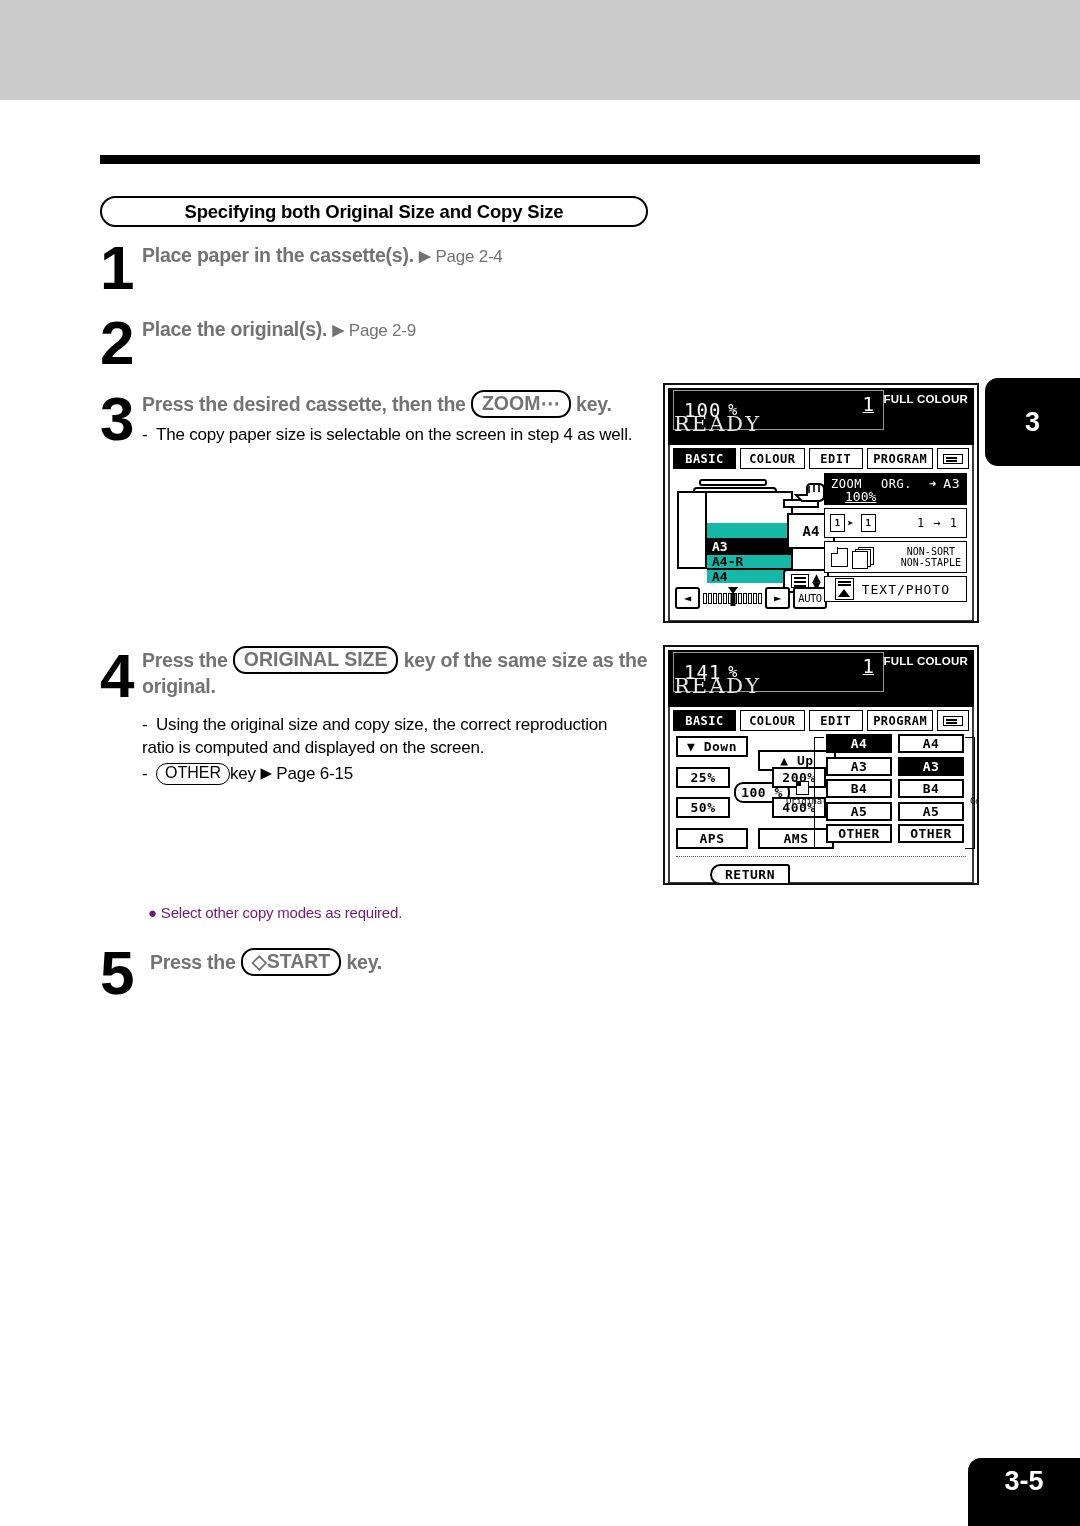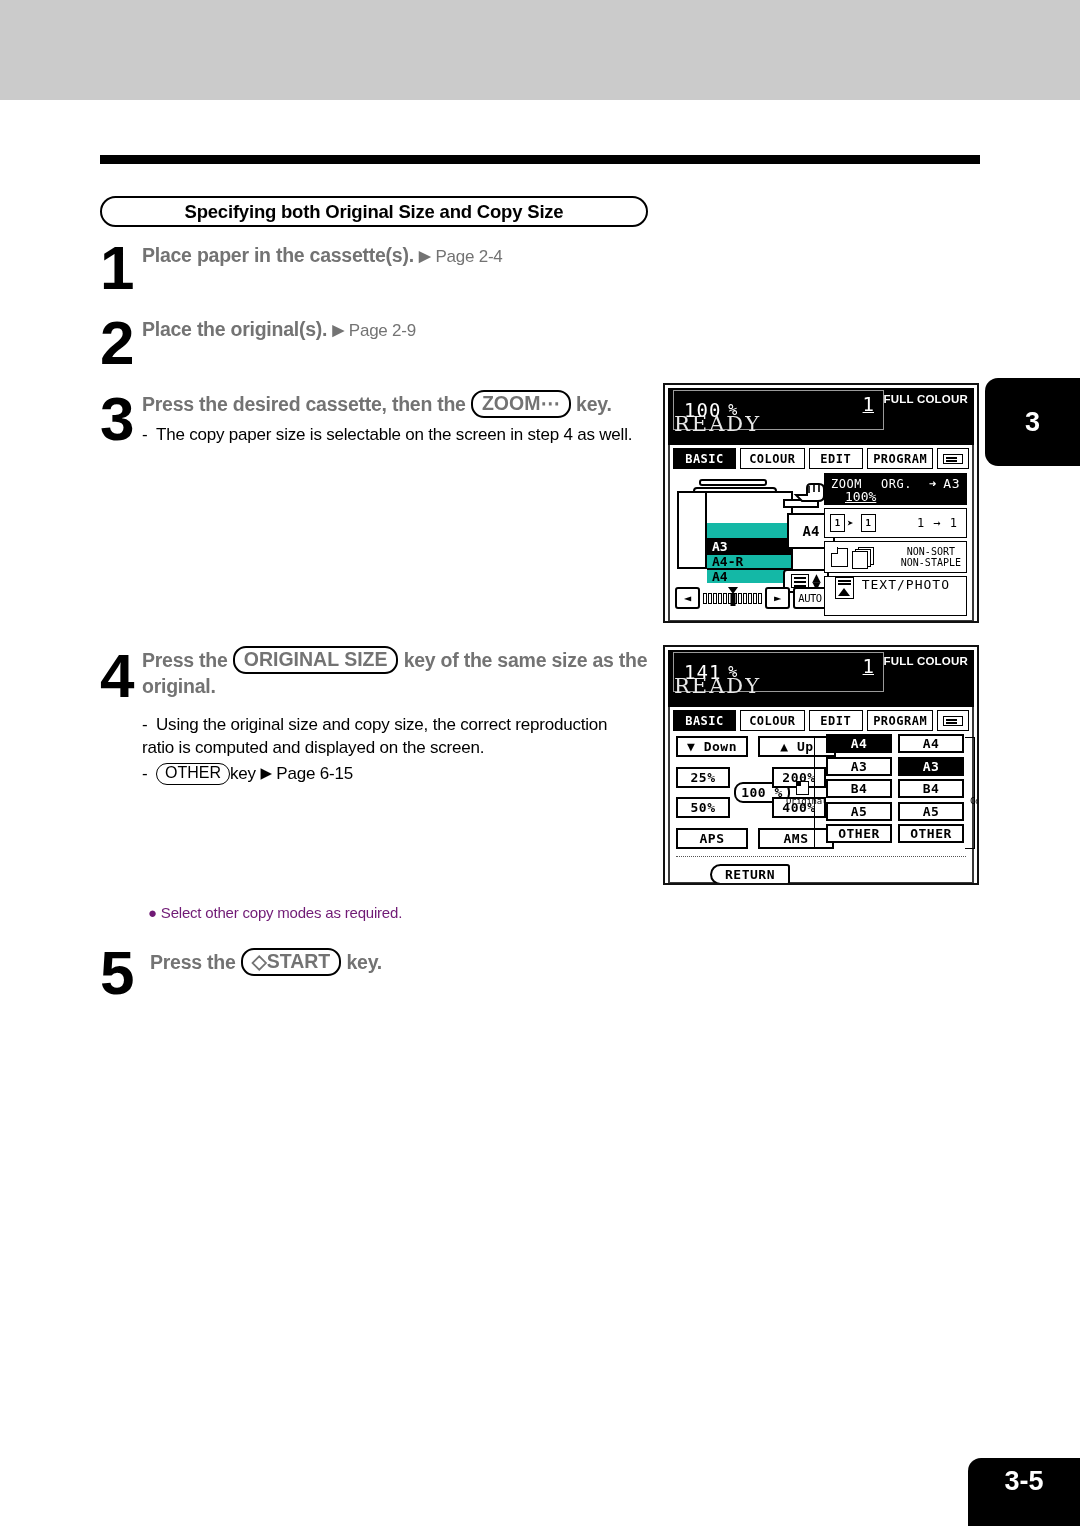--- a/index.html
+++ b/index.html
@@ -291,22 +291,22 @@
   }
   .sheet-stack { position:relative; margin-left: 4px; width: 24px; height: 21px;}
   .sheet-stack i {
     position:absolute; width:16px;height:18px;border:1.3px solid #000;background:#fff;
   }
   .sheet-stack i:nth-child(1){left:6px;top:0px;}
   .sheet-stack i:nth-child(2){left:3px;top:2px;}
   .sheet-stack i:nth-child(3){left:0px;top:4px;}
 
   .pr-photo {
-    margin-top: 3px; height: 40px; border: 1.5px solid #000; background:#fff;
-    display:flex; align-items:flex-start; position:relative;
+    margin-top: 3px; height: 26px; border: 1.5px solid #000; background:#fff;
+    display:flex; align-items:center; position:relative;
   }
   .photo-ico {
     width: 19px; height: 22px; border: 1.5px solid #000; background:#fff;
     margin-left: 10px; position:relative; overflow:hidden;
   }
   .photo-ico::before{
     content:""; position:absolute;left:2px;top:2px;right:2px;height:2px;background:#000;
     box-shadow:0 3px 0 #000;
   }
   .photo-ico::after{
@@ -320,21 +320,21 @@
   .p2-body { position:absolute; left:4px; top: 27px; right:4px; bottom:3px; }
   .btn {
     border: 2px solid #000; background:#fff;
     display:flex; align-items:center; justify-content:center;
     font-size: 13px; font-weight: bold; letter-spacing: 0.5px;
     box-shadow: inset 0 0 0 1.5px #fff;
   }
   .btn.on { background:#000; color:#fff; box-shadow: inset 0 0 0 1.5px #000; }
 
   .r-down { position:absolute; left:2px; top:2px; width: 72px; height: 21px; }
-  .r-up   { position:absolute; left:84px; top:2px; width: 78px; height: 21px; }
+  .r-up   { position:absolute; left:84px; top:16px; width: 78px; height: 21px; }
   .r-25   { position:absolute; left:2px; top:33px; width: 54px; height: 21px; }
   .r-50   { position:absolute; left:2px; top:63px; width: 54px; height: 21px; }
   .r-100  { position:absolute; left:60px; top:48px; width: 56px; height: 21px; border-radius: 9px; }
   .r-200  { position:absolute; left:98px; top:33px; width: 54px; height: 21px; }
   .r-400  { position:absolute; left:98px; top:63px; width: 54px; height: 21px; }
   .r-aps  { position:absolute; left:2px; top:94px; width: 72px; height: 21px; }
   .r-ams  { position:absolute; left:84px; top:94px; width: 76px; height: 21px; }
 
   .divider {
     position:absolute; left: 2px; top: 122px; right: 2px; height: 0;

